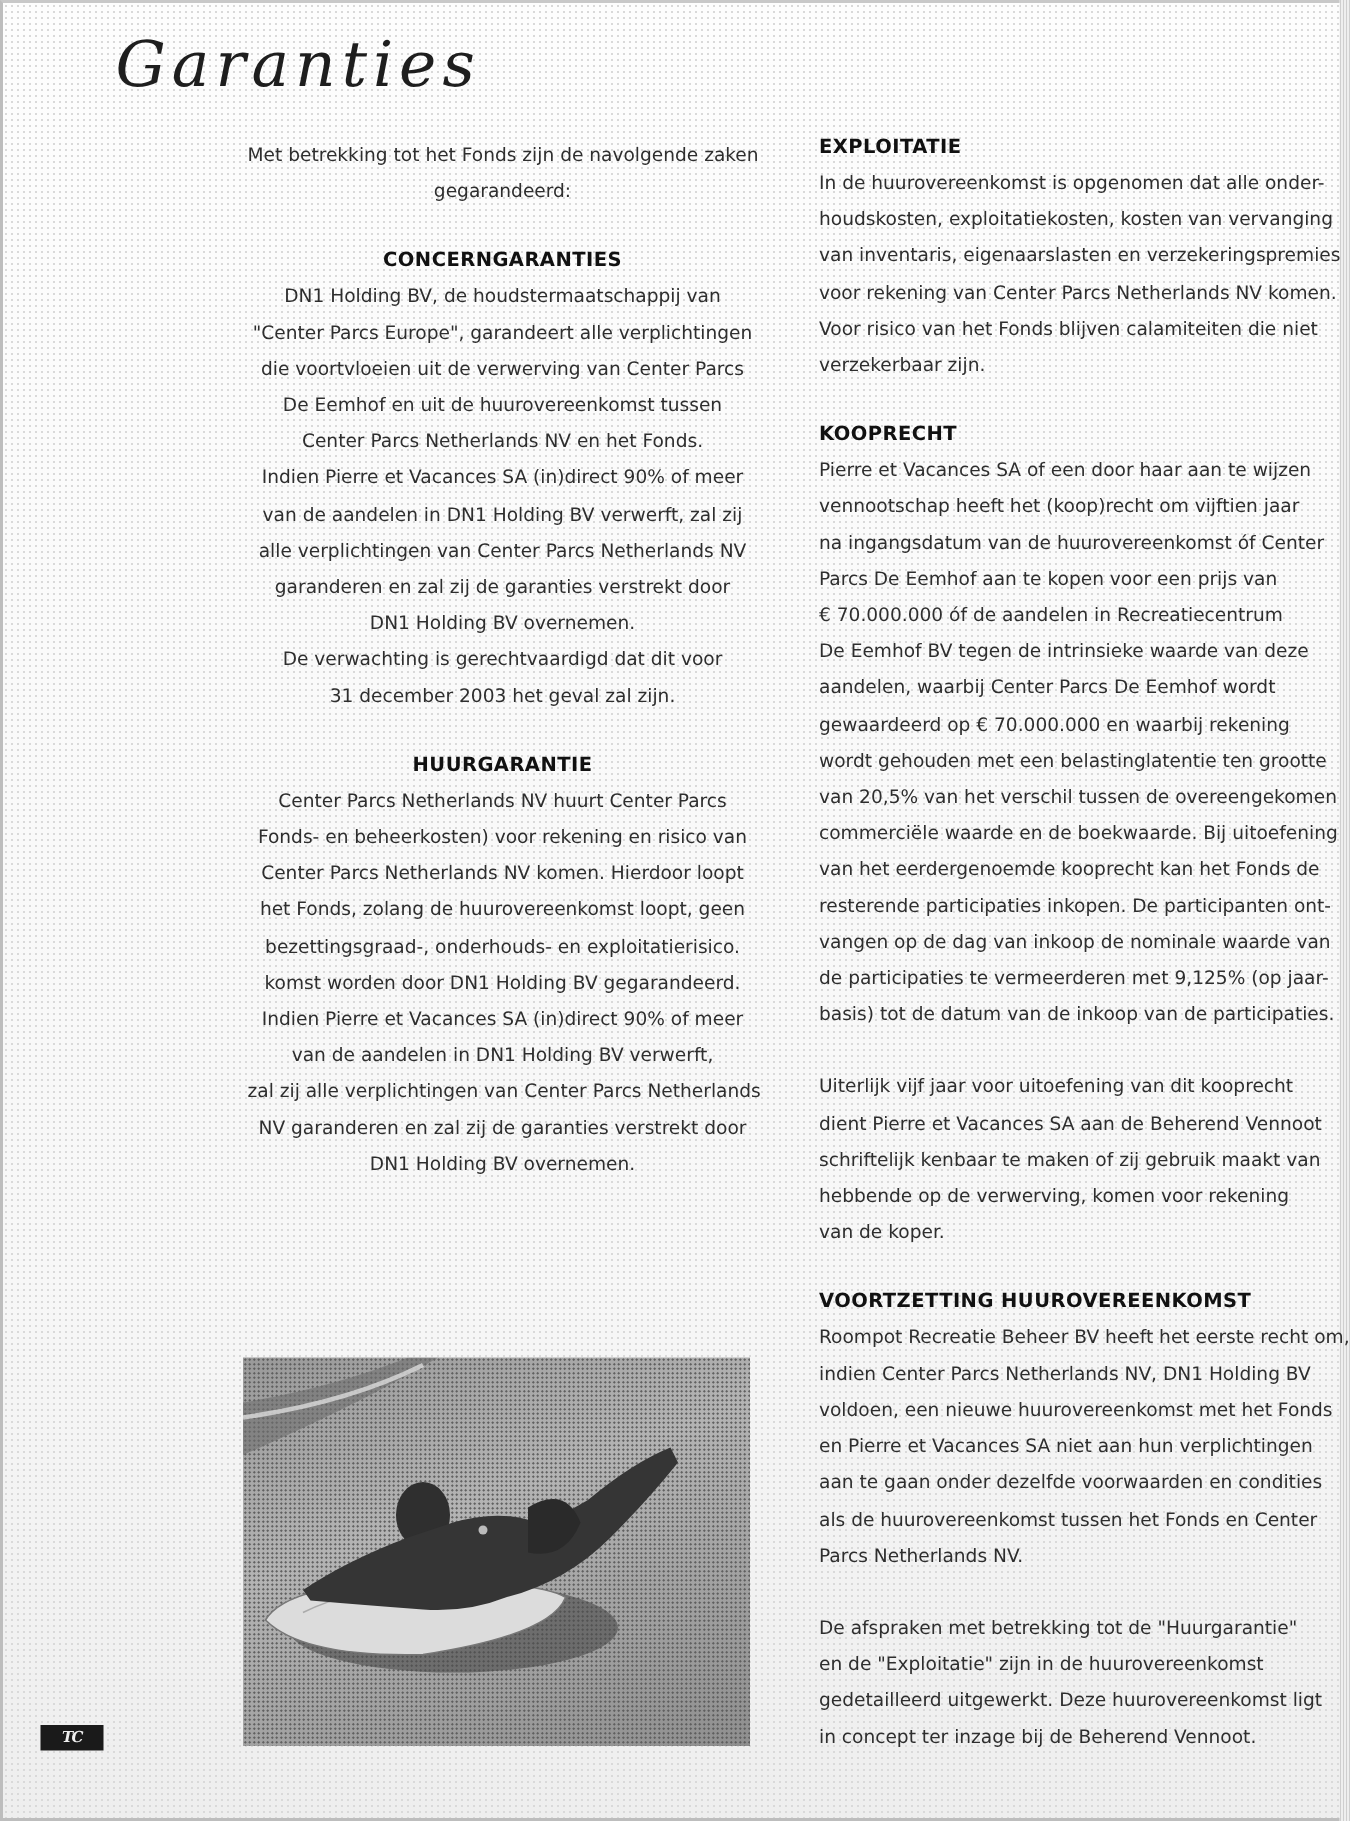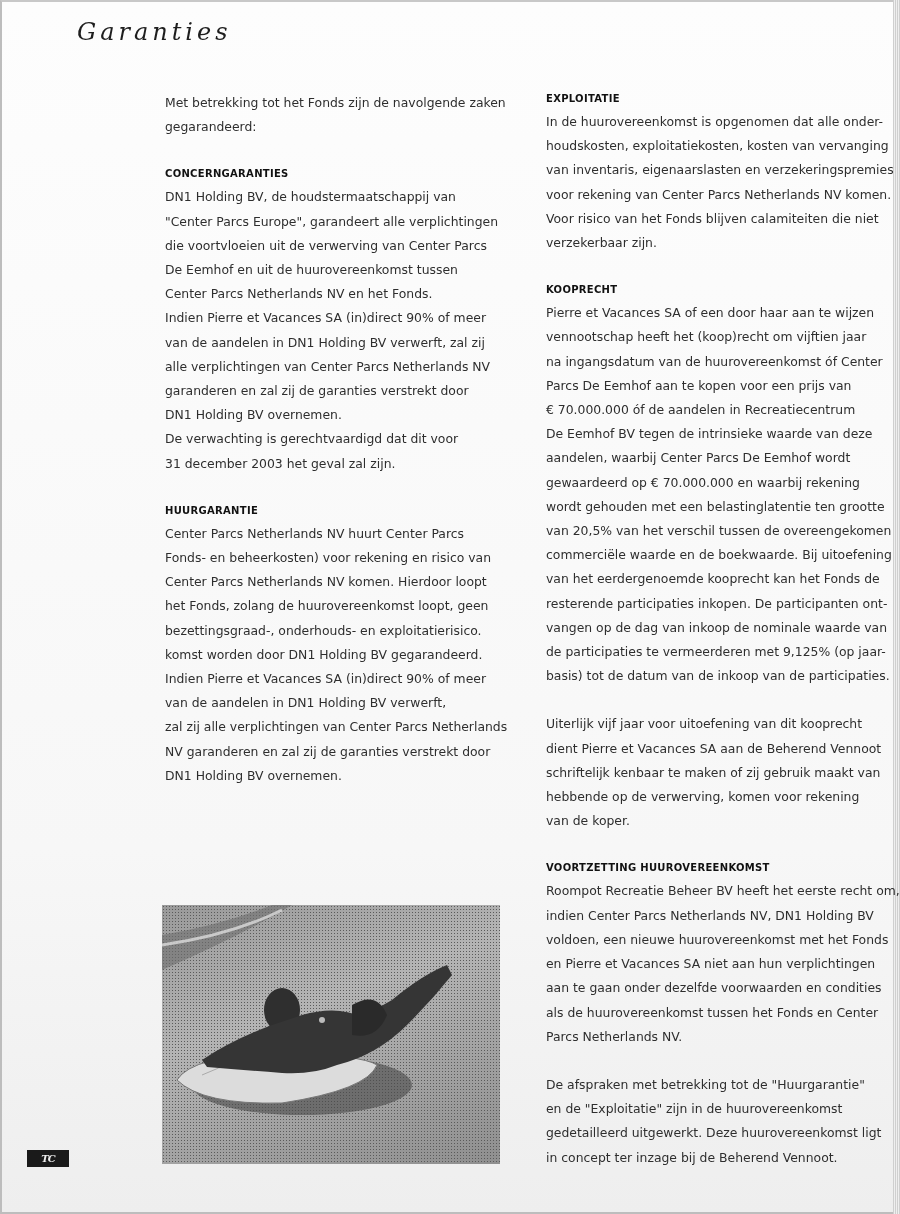--- a/index.html
+++ b/index.html
@@ -17,29 +17,29 @@
       radial-gradient(#d9d9d9 0.6px, transparent 0.7px) 0 0 / 4px 4px,
       linear-gradient(180deg, #fdfdfd 0%, #f7f7f7 70%, #eeeeee 100%);
   }
   .right-strip {
     position: absolute; left: 893px; top: 0; width: 7px; height: 1214px;
     background: repeating-linear-gradient(90deg, #cfcfcf 0 1px, #efefef 1px 2px);
   }
   .title {
     position: absolute; left: 77px; top: 18px;
     font-family: "DejaVu Serif", serif; font-style: italic;
-    font-size: 24px; letter-spacing: 4px; color: #1e1e1e;
+    font-size: 42px; letter-spacing: 4px; color: #1e1e1e;
   }
   .col { position: absolute; font-size: 12.4px; line-height: 24.2px; }
-  .col-left { left: 165px; top: 91px; width: 340px; }
+  .col-left { left: 165px; top: 91px; width: 340px; text-align: center; }
   .col-right { left: 546px; top: 88px; width: 340px; }
   .line { white-space: nowrap; display: block; }
   .heading {
     font-family: "DejaVu Sans", sans-serif; font-weight: bold;
-    font-size: 10px; letter-spacing: 0.3px; color: #111;
+    font-size: 13px; letter-spacing: 0.3px; color: #111;
     display: block; line-height: 22px;
   }
   .gap { height: 24px; }
   .photo {
     position: absolute; left: 162px; top: 905px; width: 338px; height: 259px;
     background:
       radial-gradient(#5a5a5a 0.7px, transparent 0.8px) 0 0 / 3px 3px,
       linear-gradient(160deg, #9a9a9a, #b4b4b4 40%, #8f8f8f);
     overflow: hidden;
   }

